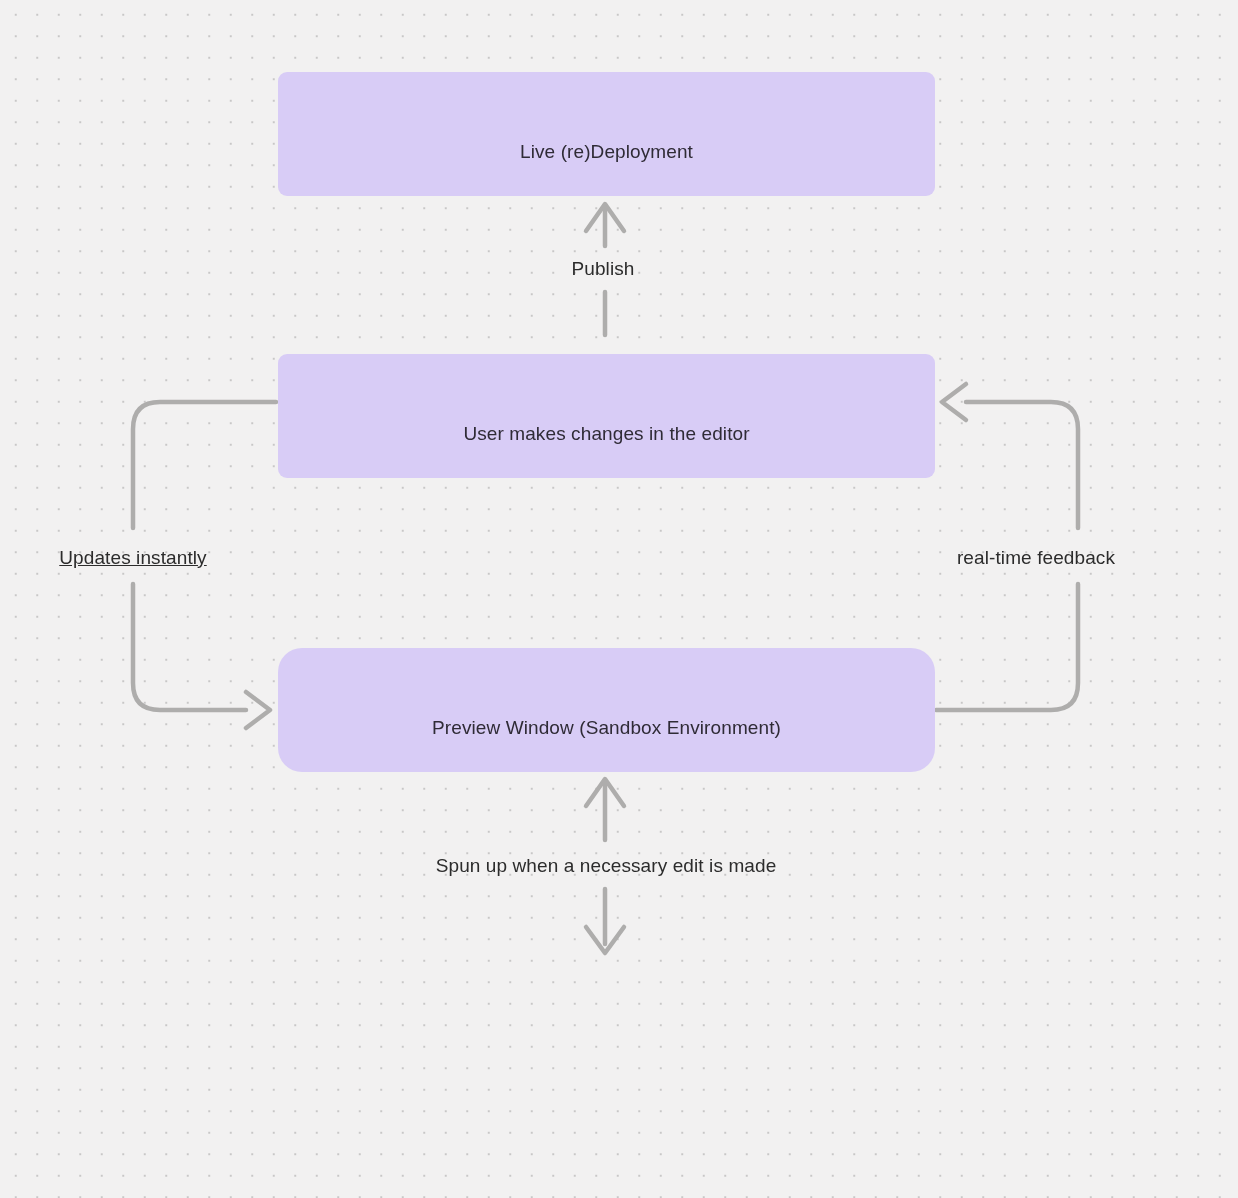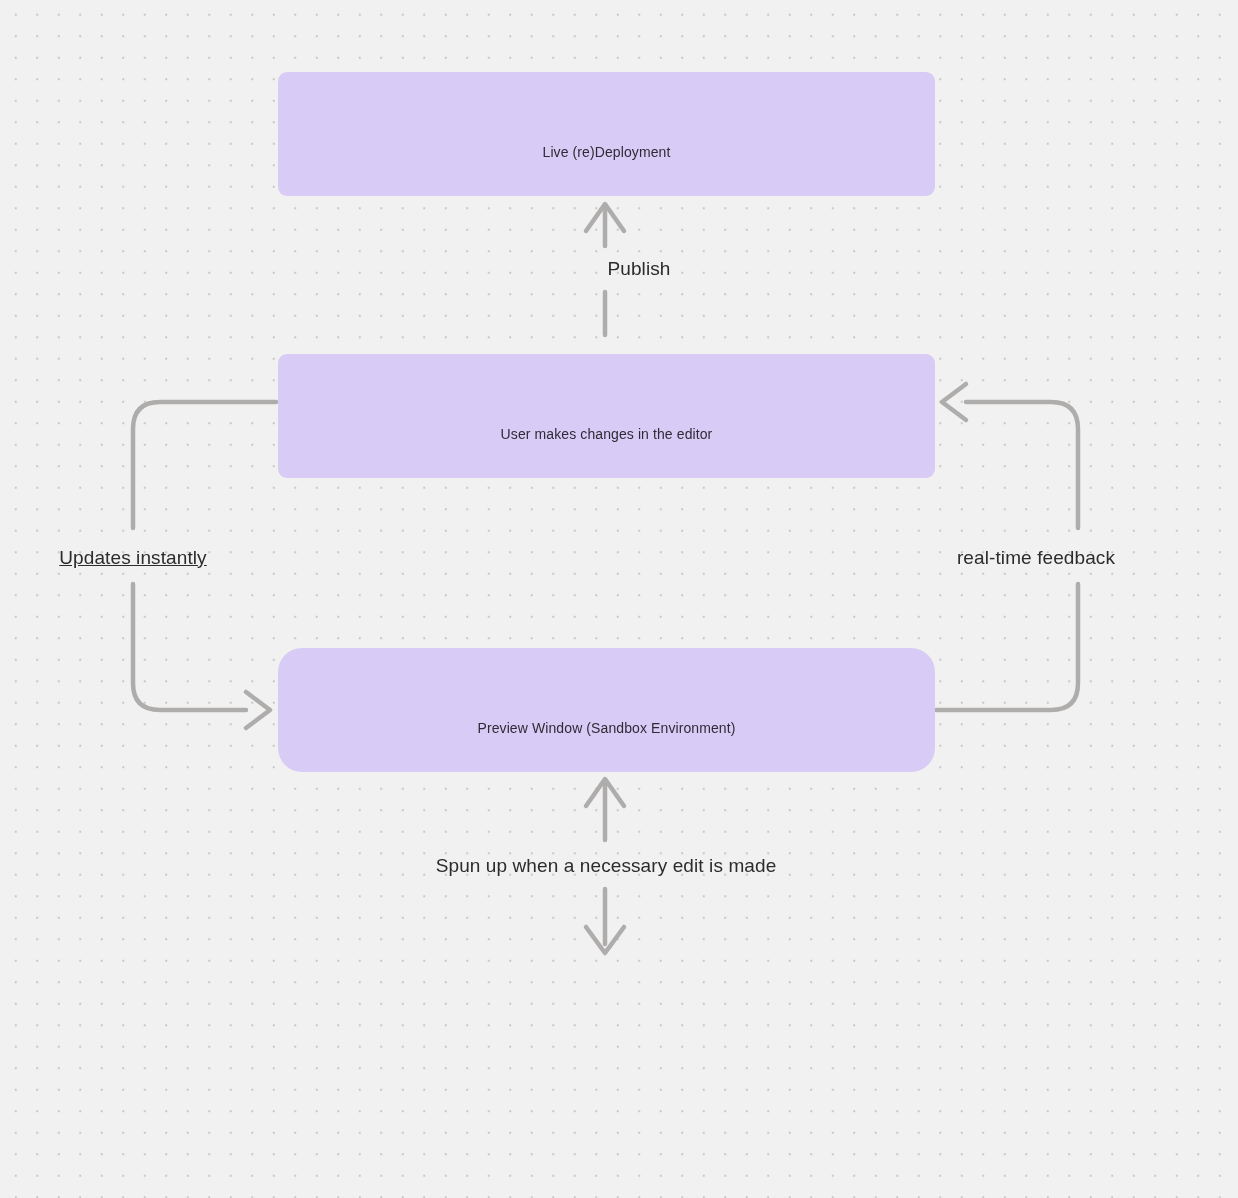--- a/index.html
+++ b/index.html
@@ -44,39 +44,39 @@
     width: 657px;
     height: 124px;
     background: var(--node-fill);
     border-radius: 9px;
     display: flex;
     align-items: center;
     justify-content: center;
     text-align: center;
   }
   .node span {
-    font-size: 14px;
+    font-size: 19px;
     line-height: 1.3;
     color: var(--node-text);
     letter-spacing: 0.1px;
     margin-top: 36px;
   }
   .node-live     { left: 278px; top: 72px; }
   .node-user     { left: 278px; top: 354px; }
   .node-preview  { left: 278px; top: 648px; border-radius: 24px; }
   .node-dev      { left: 278px; top: 956px; }
   .edge-label {
     position: absolute;
     transform: translate(-50%, -50%);
     white-space: nowrap;
     font-size: 19px;
     color: var(--label-text);
     letter-spacing: 0.1px;
   }
-  .label-publish  { left: 639px;  top: 269px; }
+  .label-publish  { left: 603px;  top: 269px; }
   .label-updates  { left: 133px;  top: 558px; text-decoration: underline; }
   .label-feedback { left: 1036px; top: 558px; }
   .label-spunup   { left: 606px;  top: 866px; }
 </style>
 </head>
 <body>
 
 <div class="canvas">
 
   <svg class="edges-layer" viewBox="0 0 1238 1198" xmlns="http://www.w3.org/2000/svg">

